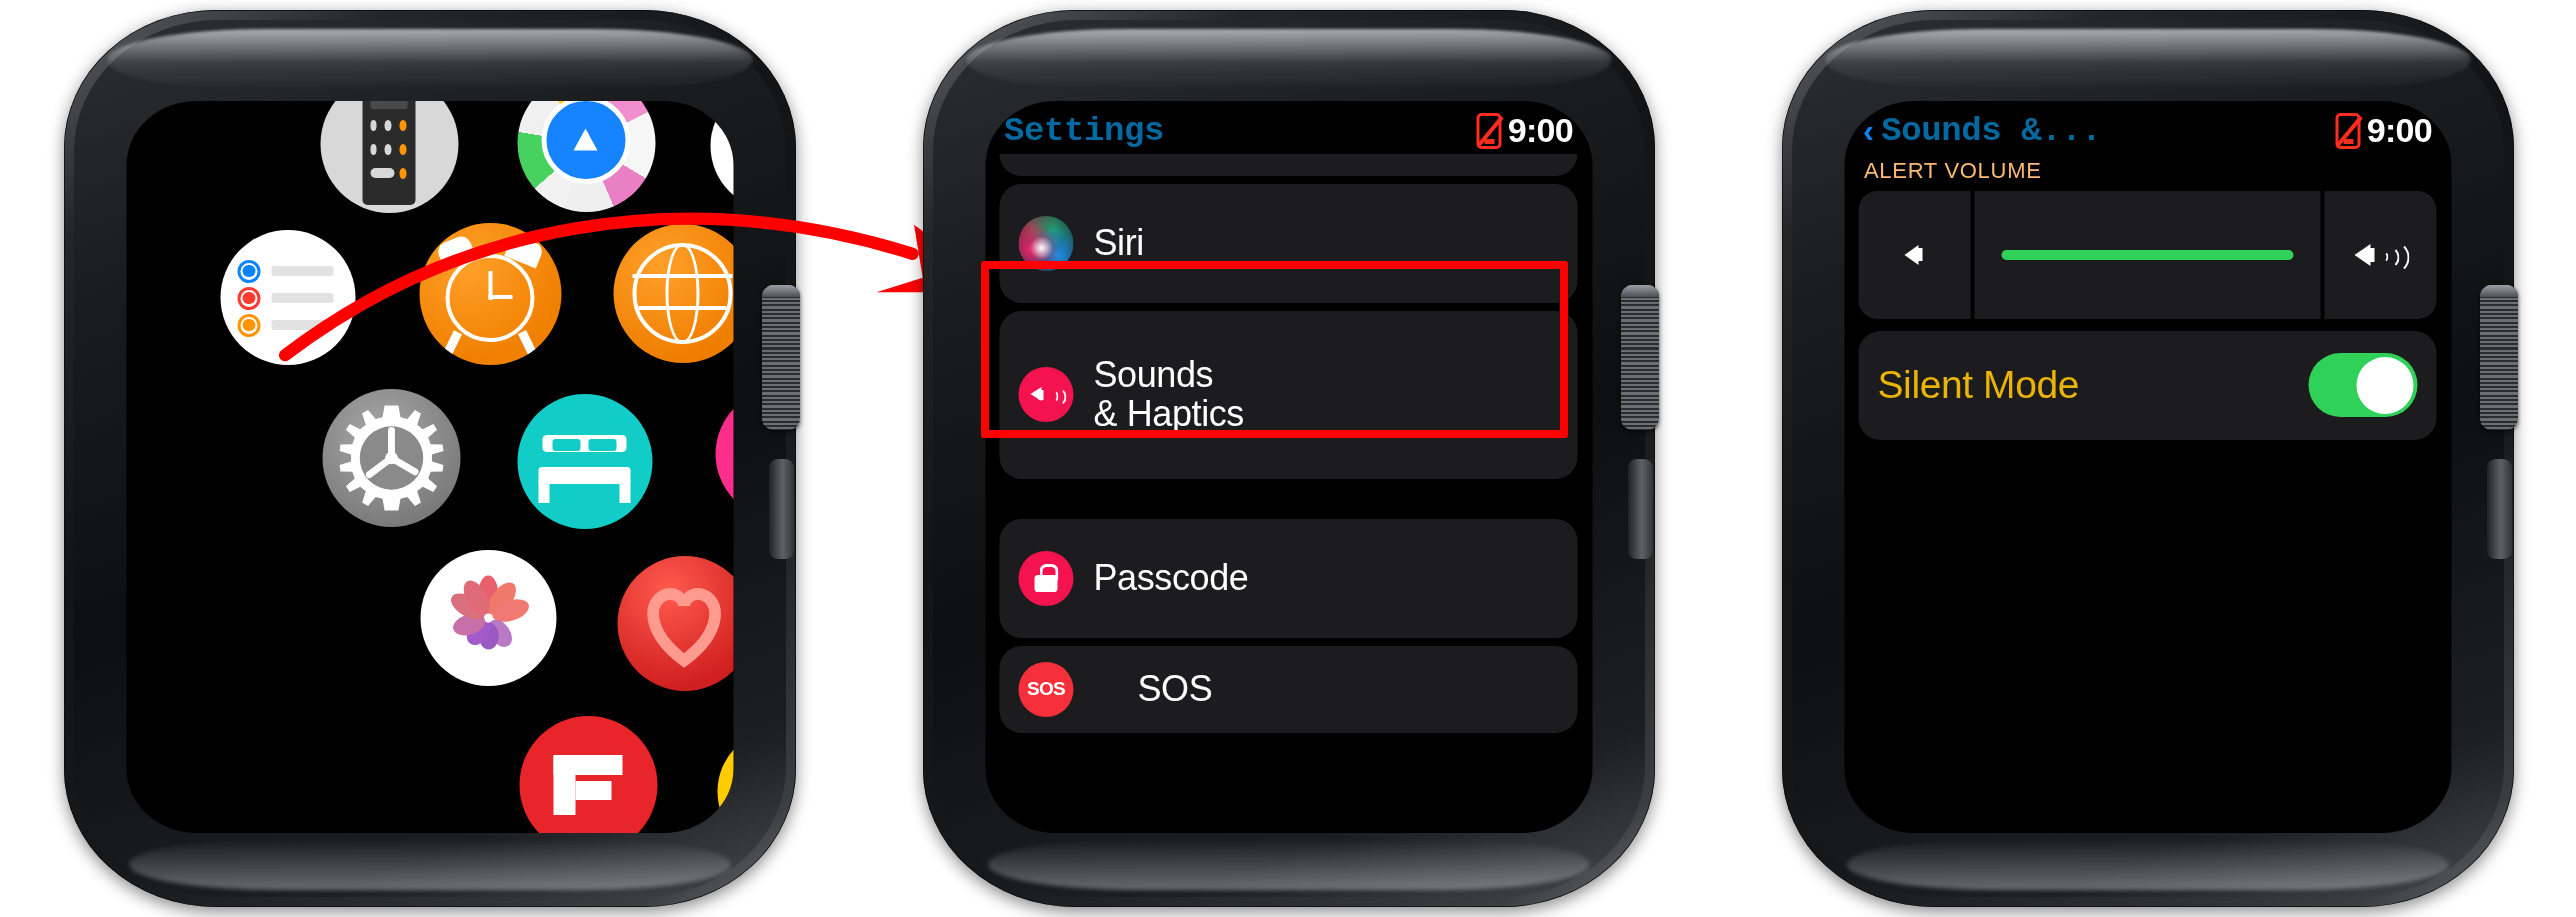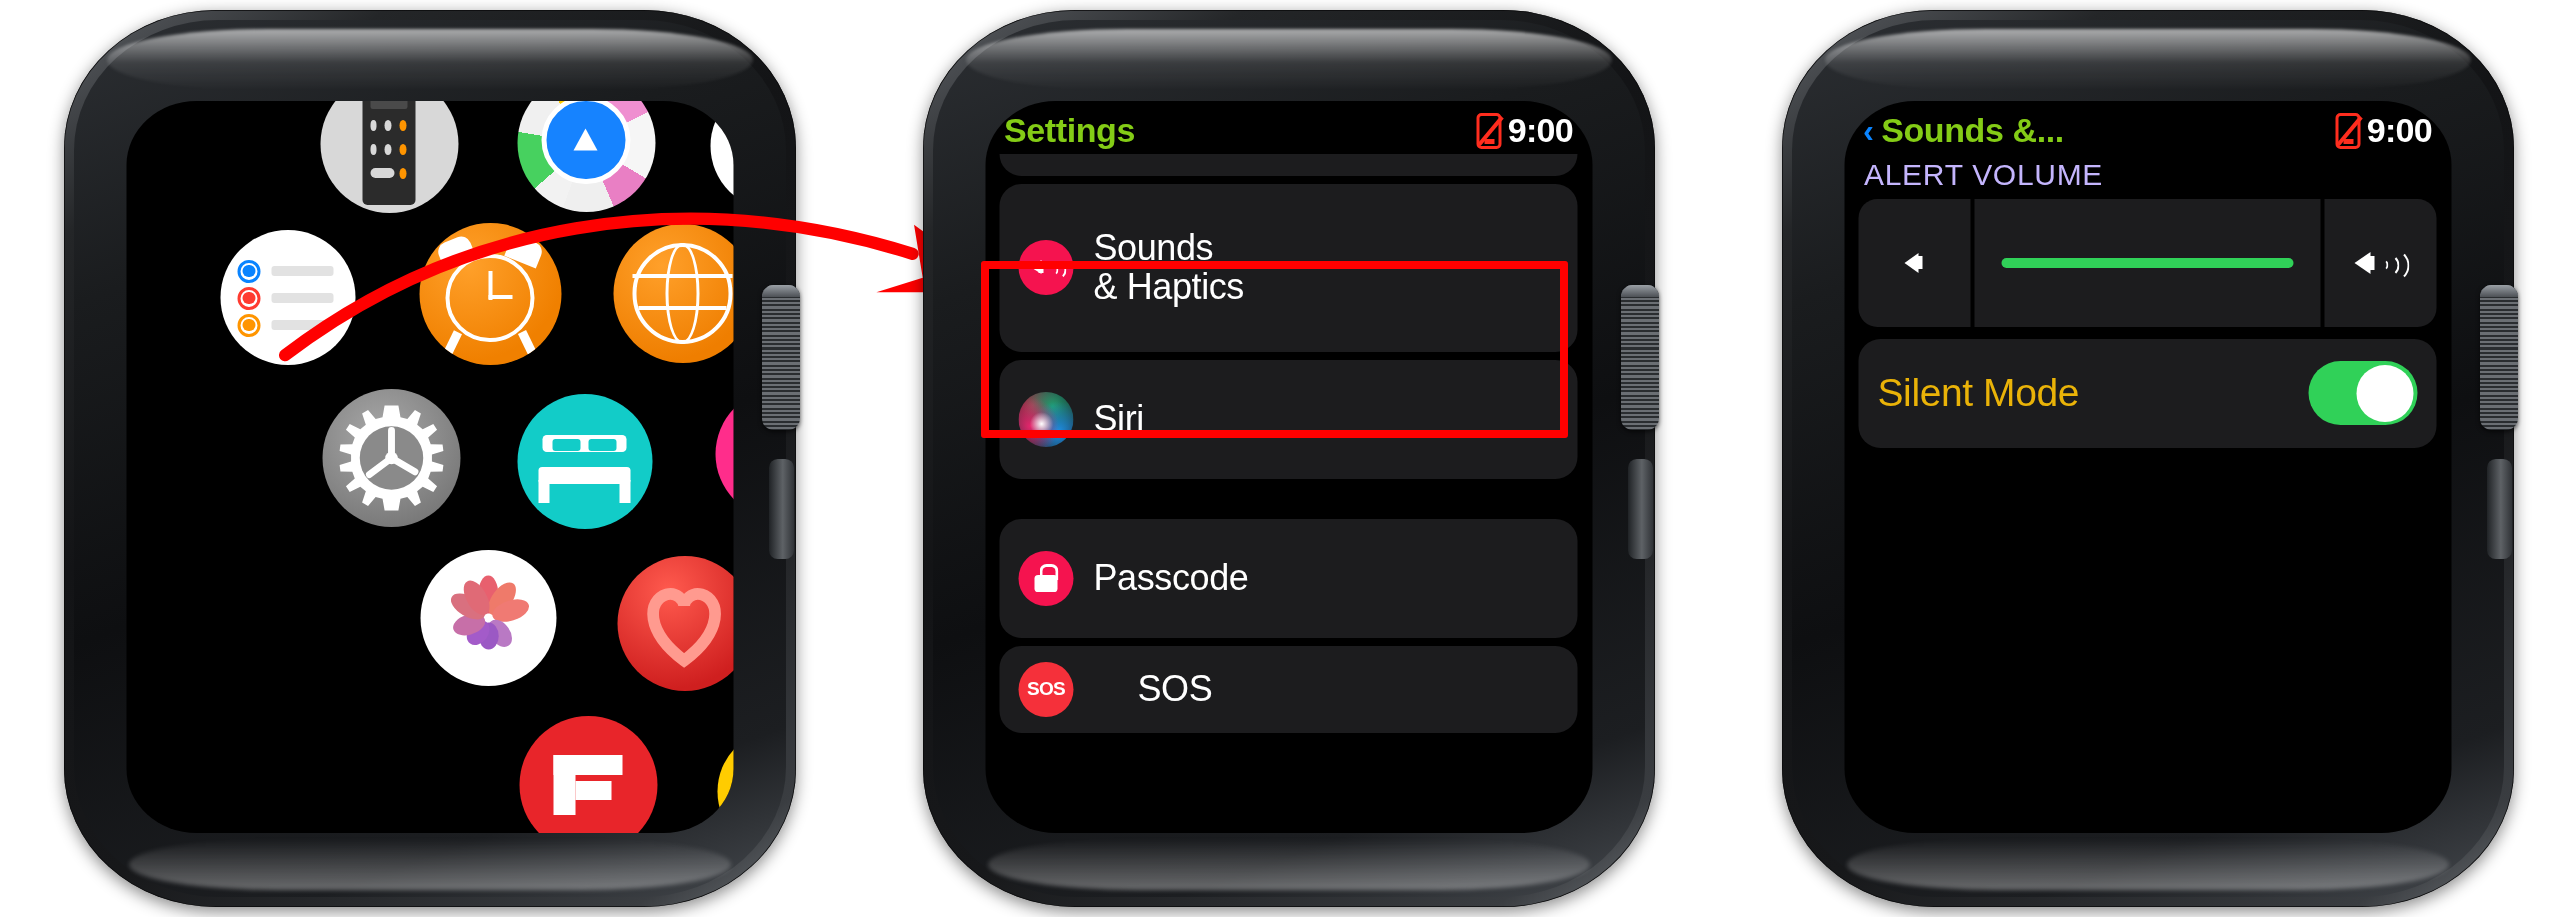--- a/index.html
+++ b/index.html
@@ -63,22 +63,22 @@
     position:absolute;right:1.4px;top:449px;width:25px;height:100px;border-radius:8.7px;
     background:linear-gradient(90deg,#202326,#5e6266 55%,#303337);
   }
 
   
   .statusbar{
     position:absolute;left:0;right:0;top:7.2px;height:45px;
     display:flex;align-items:center;padding:0 19px;box-sizing:border-box;
   }
   .sb-title{
-    color:#84cc16;font-size:34px;font-weight:700;letter-spacing:-0.4px;
-    white-space:nowrap;overflow:hidden;
+    color:#0369a1;font-size:34px;font-weight:700;letter-spacing:-0.4px;
+    white-space:nowrap;overflow:hidden;font-family:Liberation Mono, monospace;
   }
   .sb-back{
     color:#0a84ff;font-size:33px;font-weight:700;margin-right:7.2px;line-height:1;
   }
   .sb-right{margin-left:auto;display:flex;align-items:center;gap:5.8px;justify-content:center;}
   .sb-time{color:#fff;font-size:34px;font-weight:700;letter-spacing:-0.7px;}
   .disc-phone{width:25px;height:36px;position:relative;display:inline-block;}
   .disc-phone .body{
     position:absolute;inset:0;border:3.6px solid #ff2d1e;border-radius:5px;
   }
@@ -205,21 +205,21 @@
   .flipM{position:absolute;left:41%;top:47%;width:26%;height:14%;background:#fff;}
   
   .ic-pink{background:#ff2d8b;}
   .ic-yellow{background:#ffcc00;}
   .ic-white{background:#fff;}
 
   
   .arrow-svg{position:absolute;pointer-events:none;}
 
   
-  .section-label{color:#c4b5fd;font-size:30px;letter-spacing:0.7px;margin:2.9px 0 7.2px 20px;}
+  .section-label{color:#fdba74;font-size:22px;letter-spacing:0.7px;margin:2.9px 0 7.2px 20px;}
   .vol-card{margin:0 14.5px;display:flex;height:128px;gap:3.6px;}
   .vol-btn{background:#1c1c1e;display:flex;align-items:center;justify-content:center;flex:none;width:112px;}
   .vol-btn.left{border-radius:19px 0 0 19px;}
   .vol-btn.right{border-radius:0 19px 19px 0;}
   .vol-track{background:#1c1c1e;flex:1;display:flex;align-items:center;justify-content:center;}
   .vol-fill{height:10px;background:#30d158;border-radius:5.8px;width:84%;}
   .spk-min{position:relative;width:29px;height:32px;}
   .spk-min .cone2{position:absolute;left:4.3px;top:5.8px;width:0;height:0;
         border-top:10px solid transparent;border-bottom:10px solid transparent;border-right:14.5px solid #fff;}
   .spk-min .box2{position:absolute;left:16px;top:9.4px;width:6.5px;height:13px;background:#fff;}
@@ -409,40 +409,40 @@
                 <span class="slash"></span>
             </span>
             <span class="sb-time">9:00</span>
           </div>
         </div>
 
         <div class="list">
 
           <div class="row row-clip"></div>
 
+          <div class="row" style="height:119px;">
+            <span class="appicon ic-siri"></span>
+            <span class="row-label">Siri</span>
+          </div>
+
           <div class="row" style="height:168px;">
             <span class="appicon ic-sound">
               <span class="spk">
                 <span class="cone"></span>
                   <span class="box"></span>
                 <span class="w1a"></span>
                   <span class="w2a"></span>
               </span>
             </span>
             <span class="row-label">
               <span class="l2">Sounds</span>
               <span class="l2">&amp; Haptics</span>
             </span>
           </div>
 
-          <div class="row" style="height:119px;">
-            <span class="appicon ic-siri"></span>
-            <span class="row-label">Siri</span>
-          </div>
-
           <div class="row" style="height:119px;margin-top:40px;">
             <span class="appicon ic-lock">
               <span class="lock">
                   <span class="shackle"></span>
                   <span class="bodyl"></span>
                 </span>
             </span>
             <span class="row-label">Passcode</span>
           </div>
 

